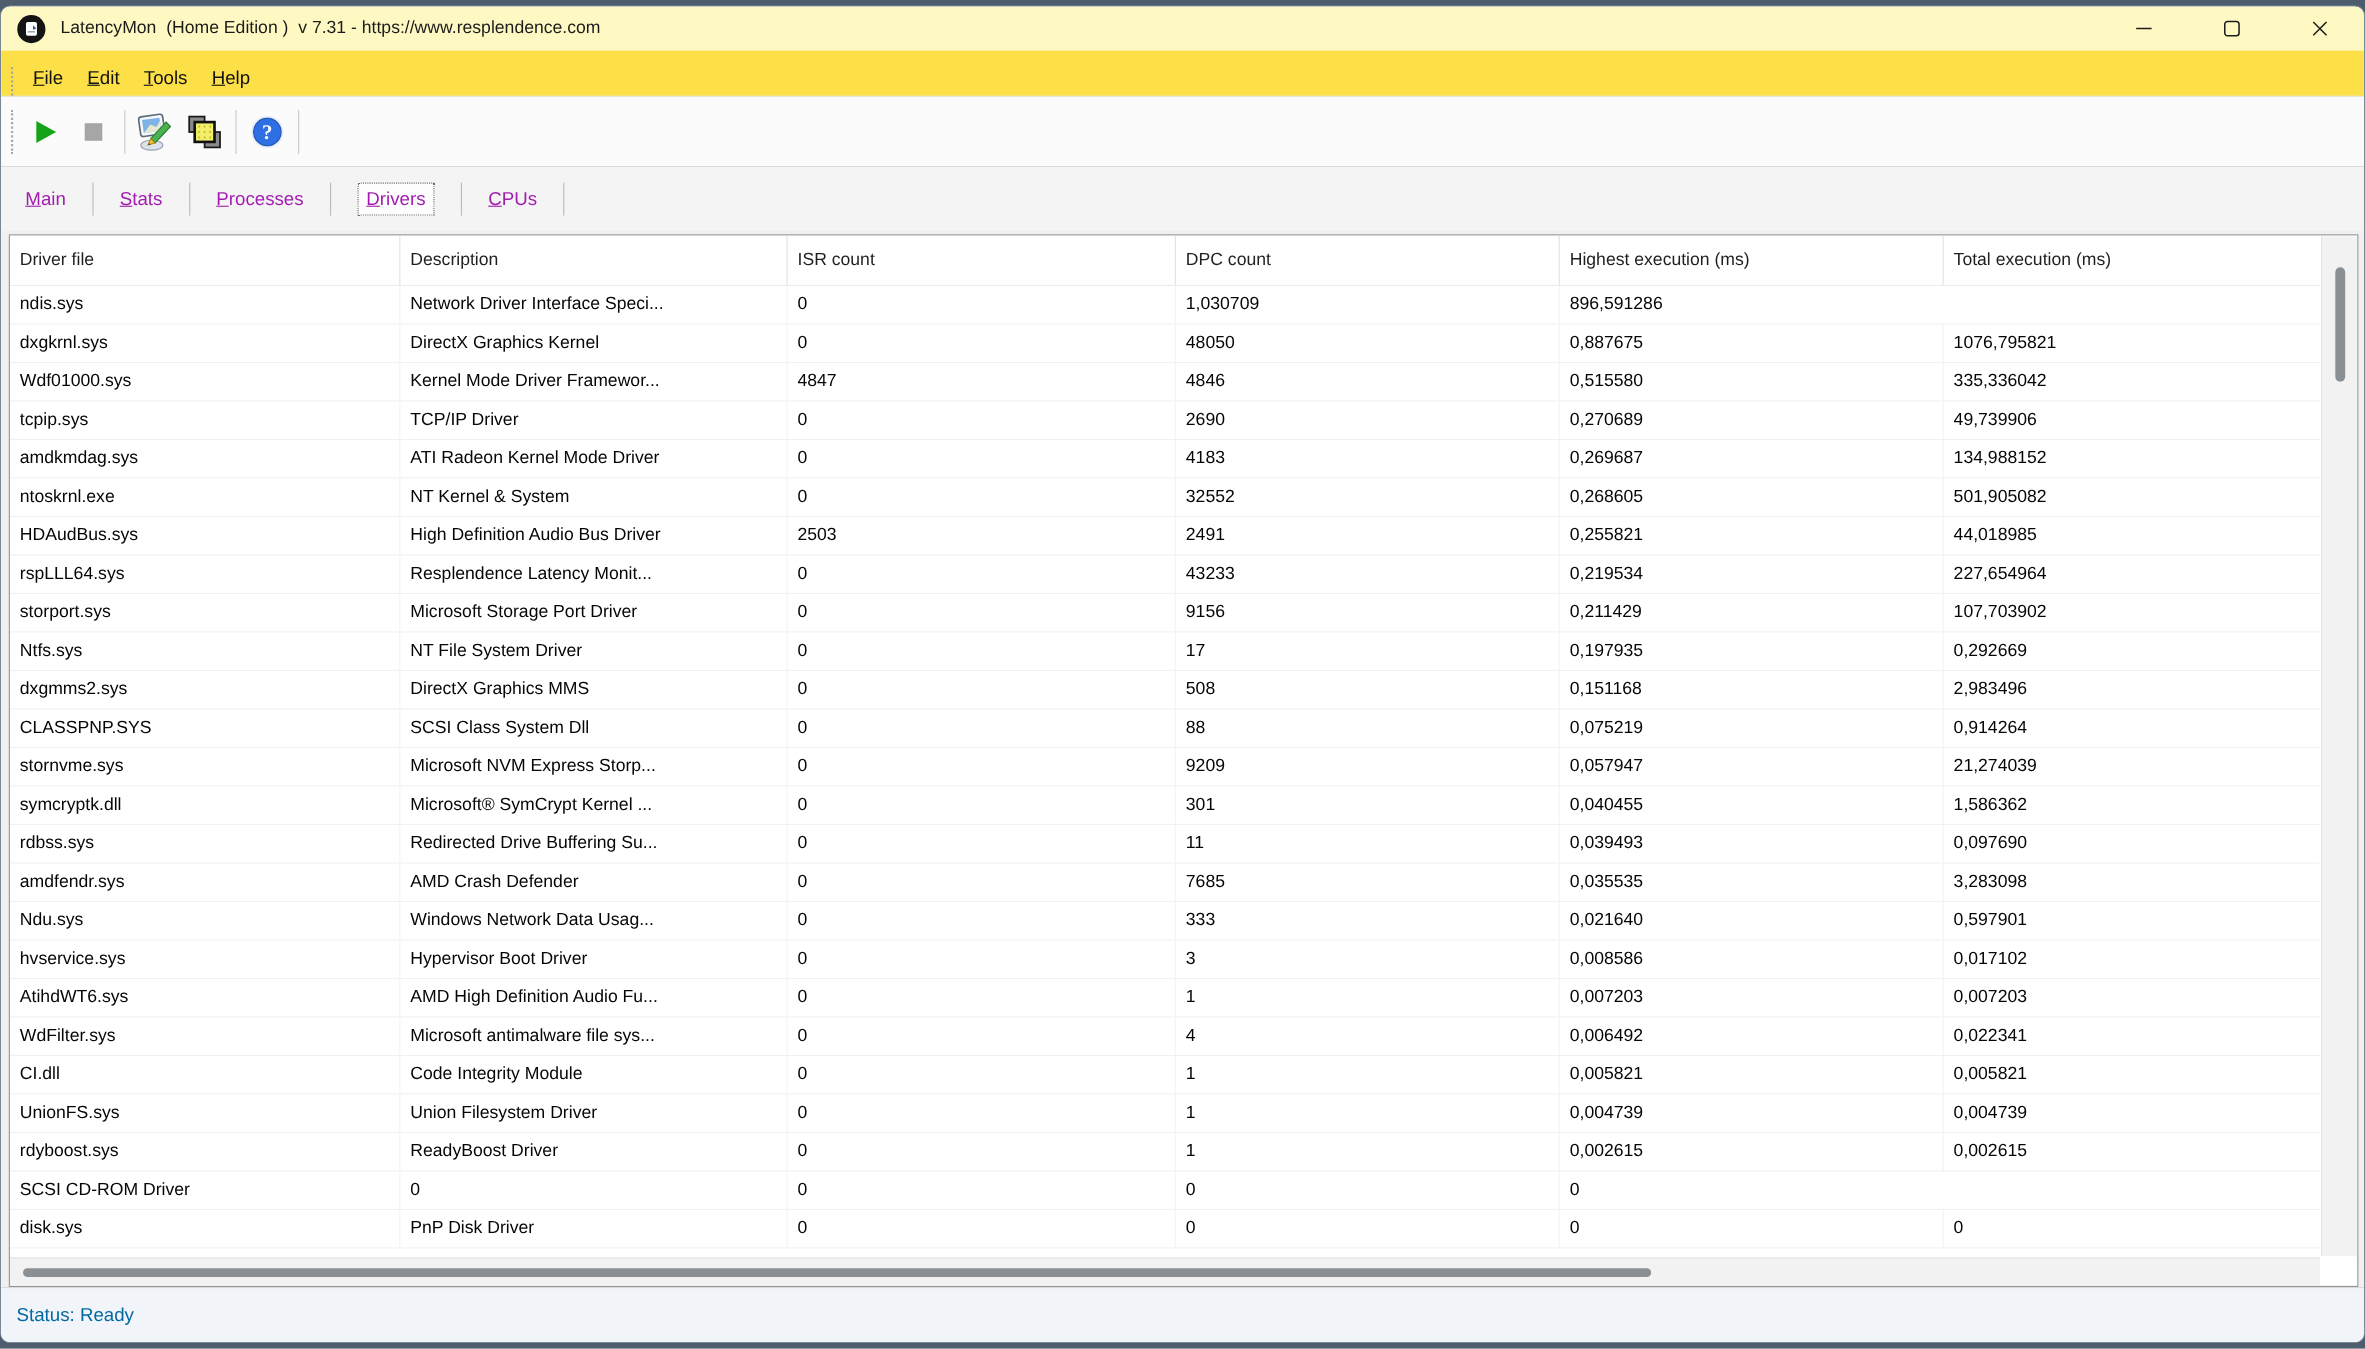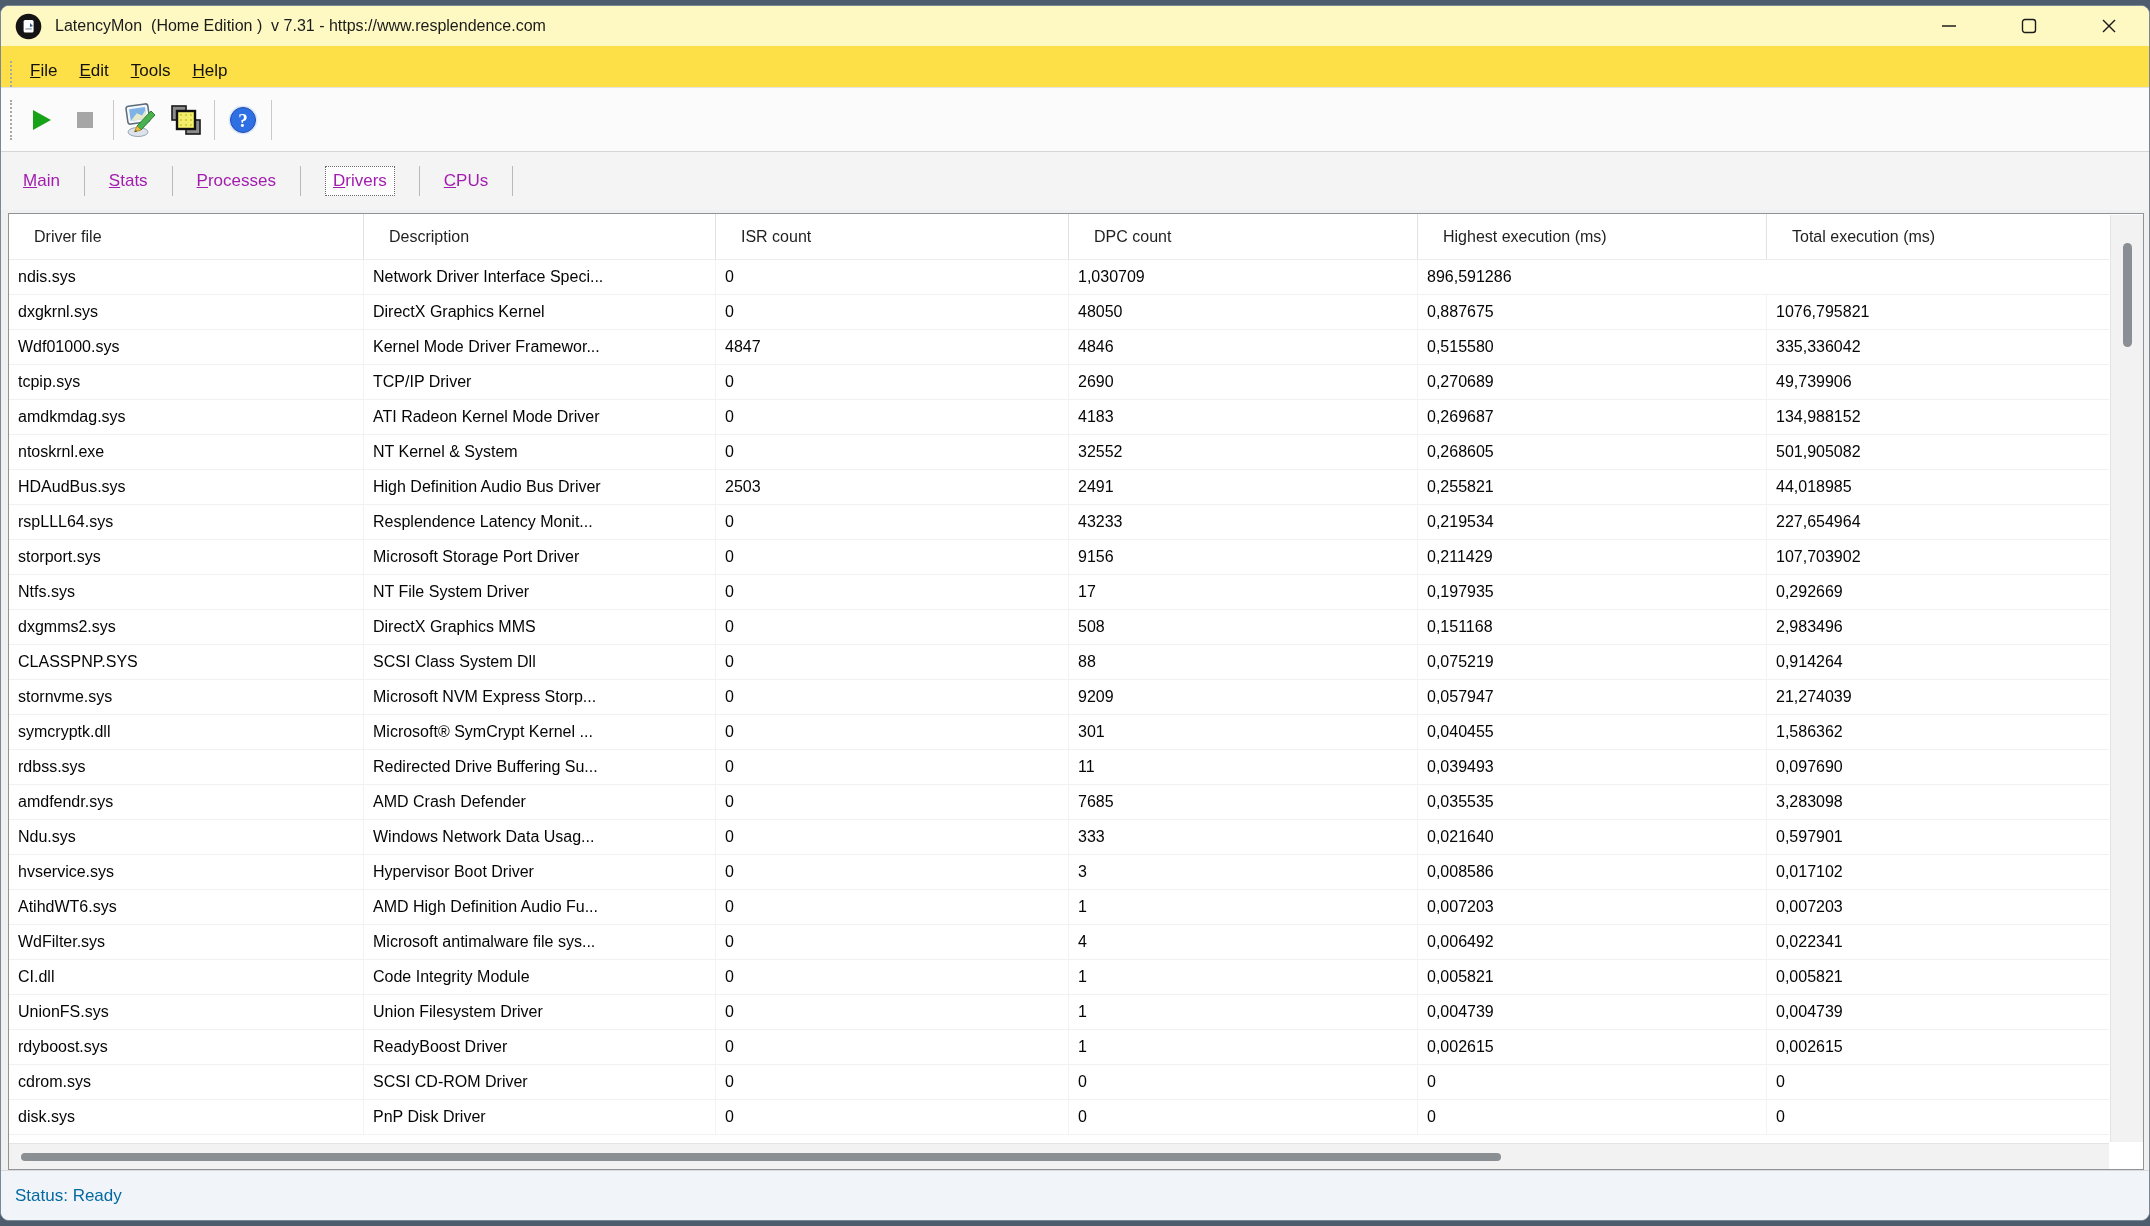--- a/index.html
+++ b/index.html
@@ -60,21 +60,21 @@
     display:flex; flex-direction:column; position:relative; overflow:hidden;
   }
   .thead {
     flex:0 0 46px; display:grid;
     grid-template-columns:355px 352px 353px 349px 349px auto;
     border-bottom:1px solid #ececec;
     font-size:16px; color:#1f1f1f;
     margin-right:34px;
   }
   .thead .hcell {
-    display:flex; align-items:center; padding-left:25px;
+    display:flex; align-items:center; padding-left:9px;
     border-right:1px solid #e2e2e2;
   }
   .thead .hcell:last-child { border-right:none; }
   .tbody { flex:1 1 auto; overflow:hidden; margin-right:34px; }
   .trow {
     height:35px; display:grid;
     grid-template-columns:355px 352px 353px 349px 349px auto;
     border-bottom:1px solid #f1f1f1;
     font-size:16px; color:#050505;
   }
@@ -440,21 +440,20 @@
   <div class="trow">
     <div class="cell">rdyboost.sys</div>
     <div class="cell">ReadyBoost Driver</div>
     <div class="cell">0</div>
     <div class="cell">1</div>
     <div class="cell">0,002615</div>
     <div class="cell">0,002615</div>
   </div>
 
   <div class="trow">
-    <div class="cell">cdrom.sys</div>
     <div class="cell">SCSI CD-ROM Driver</div>
     <div class="cell">0</div>
     <div class="cell">0</div>
     <div class="cell">0</div>
     <div class="cell">0</div>
   </div>
 
   <div class="trow">
     <div class="cell">disk.sys</div>
     <div class="cell">PnP Disk Driver</div>

